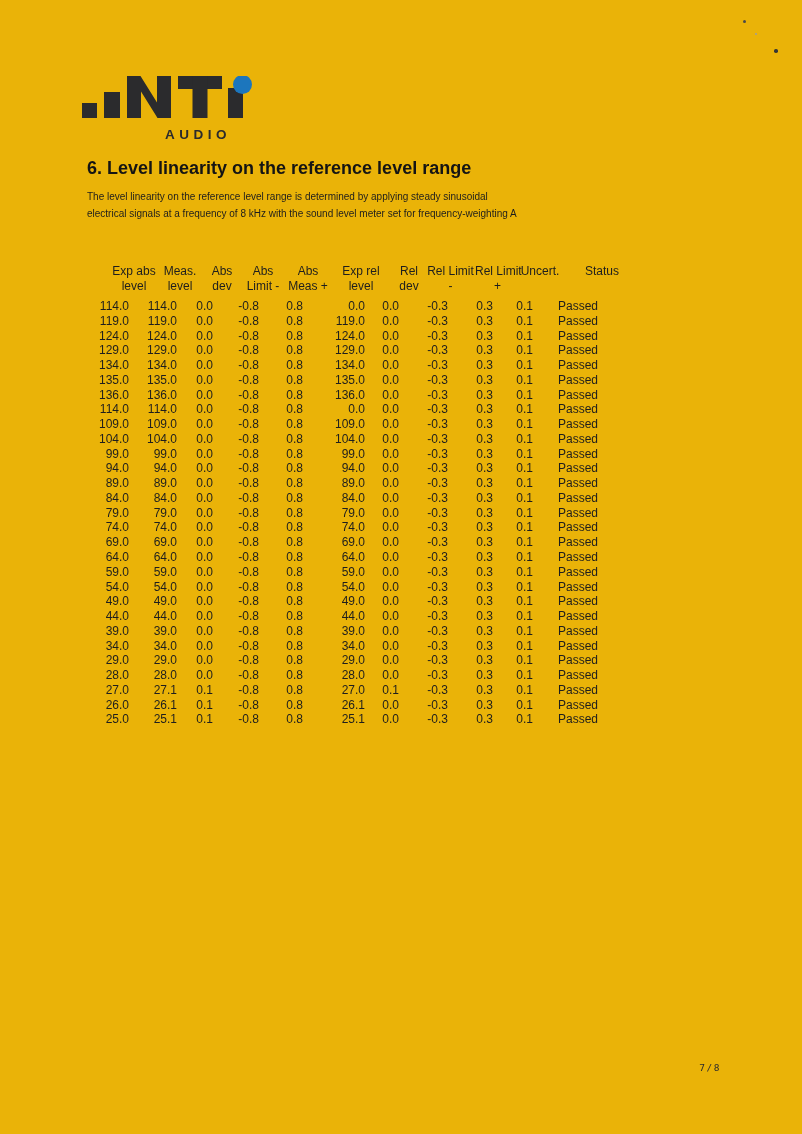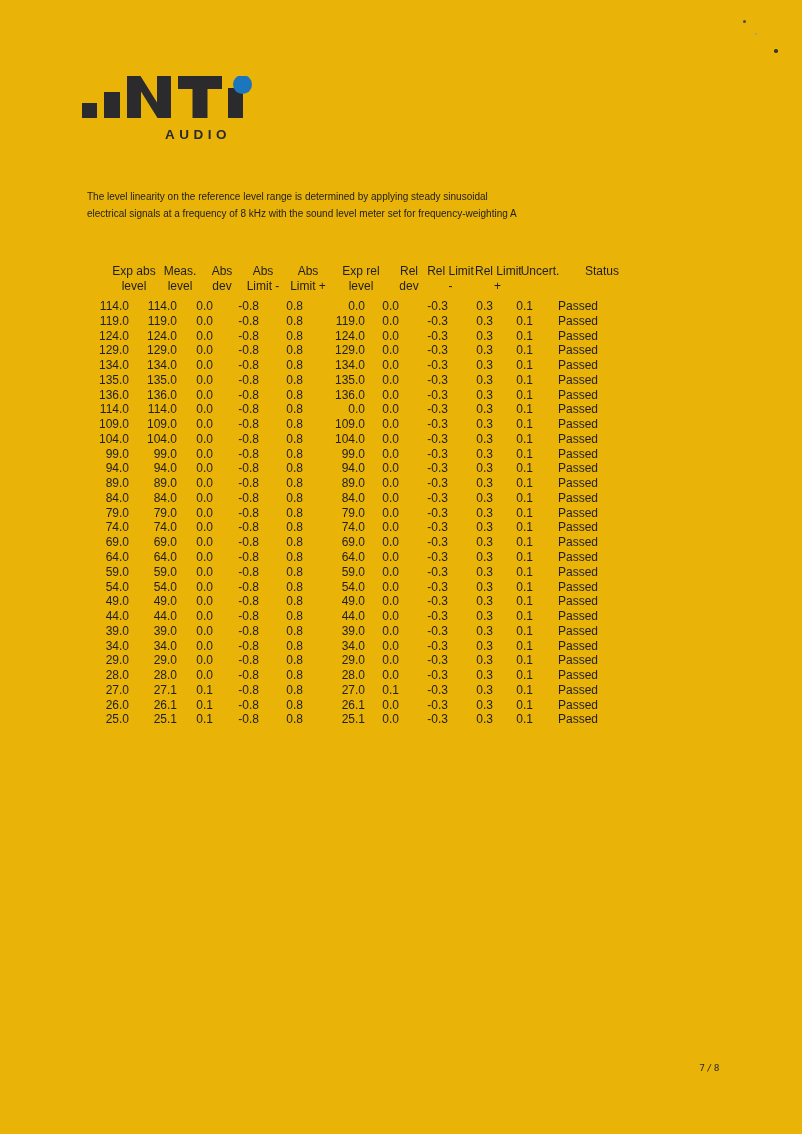--- a/index.html
+++ b/index.html
@@ -111,20 +111,21 @@
       <rect x="96" y="0" width="44" height="13" fill="#2b2b2d"></rect>
       <rect x="110.5" y="0" width="15" height="42" fill="#2b2b2d"></rect>
 
       <rect x="146" y="12" width="15" height="30" fill="#2b2b2d"></rect>
 
       <circle cx="160.5" cy="8.5" r="9.5" fill="#1c76bd"></circle>
     </svg>
   </div>
   <div class="logo-audio">AUDIO</div>
 
+  <div class="heading">6. Level linearity on the reference level range</div>
 
   <div class="para">
     <div>The level linearity on the reference level range is determined by applying steady sinusoidal</div>
     <div>electrical signals at a frequency of 8 kHz with the sound level meter set for frequency-weighting A</div>
   </div>
 
   <div class="dtable">
     <div class="thead">
       <div class="hcell c0">
         <div>Exp abs</div>
@@ -137,21 +138,21 @@
       <div class="hcell c2">
         <div>Abs</div>
         <div>dev</div>
       </div>
       <div class="hcell c3">
         <div>Abs</div>
         <div>Limit -</div>
       </div>
       <div class="hcell c4">
         <div>Abs</div>
-        <div>Limit +</div>
+        <div>Meas +</div>
       </div>
       <div class="hcell c5">
         <div>Exp rel</div>
         <div>level</div>
       </div>
       <div class="hcell c6">
         <div>Rel</div>
         <div>dev</div>
       </div>
       <div class="hcell c7">

